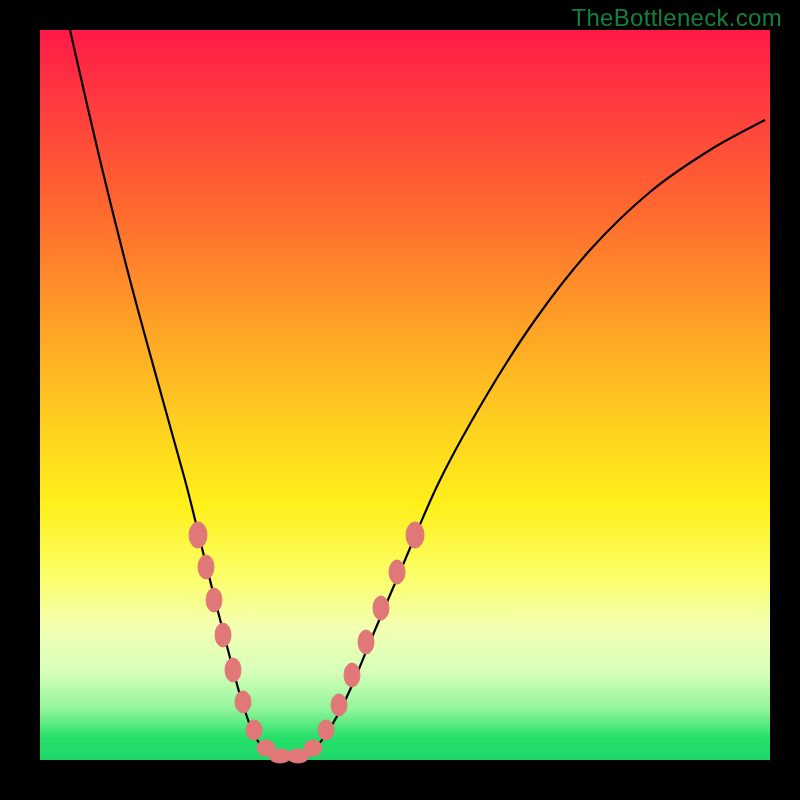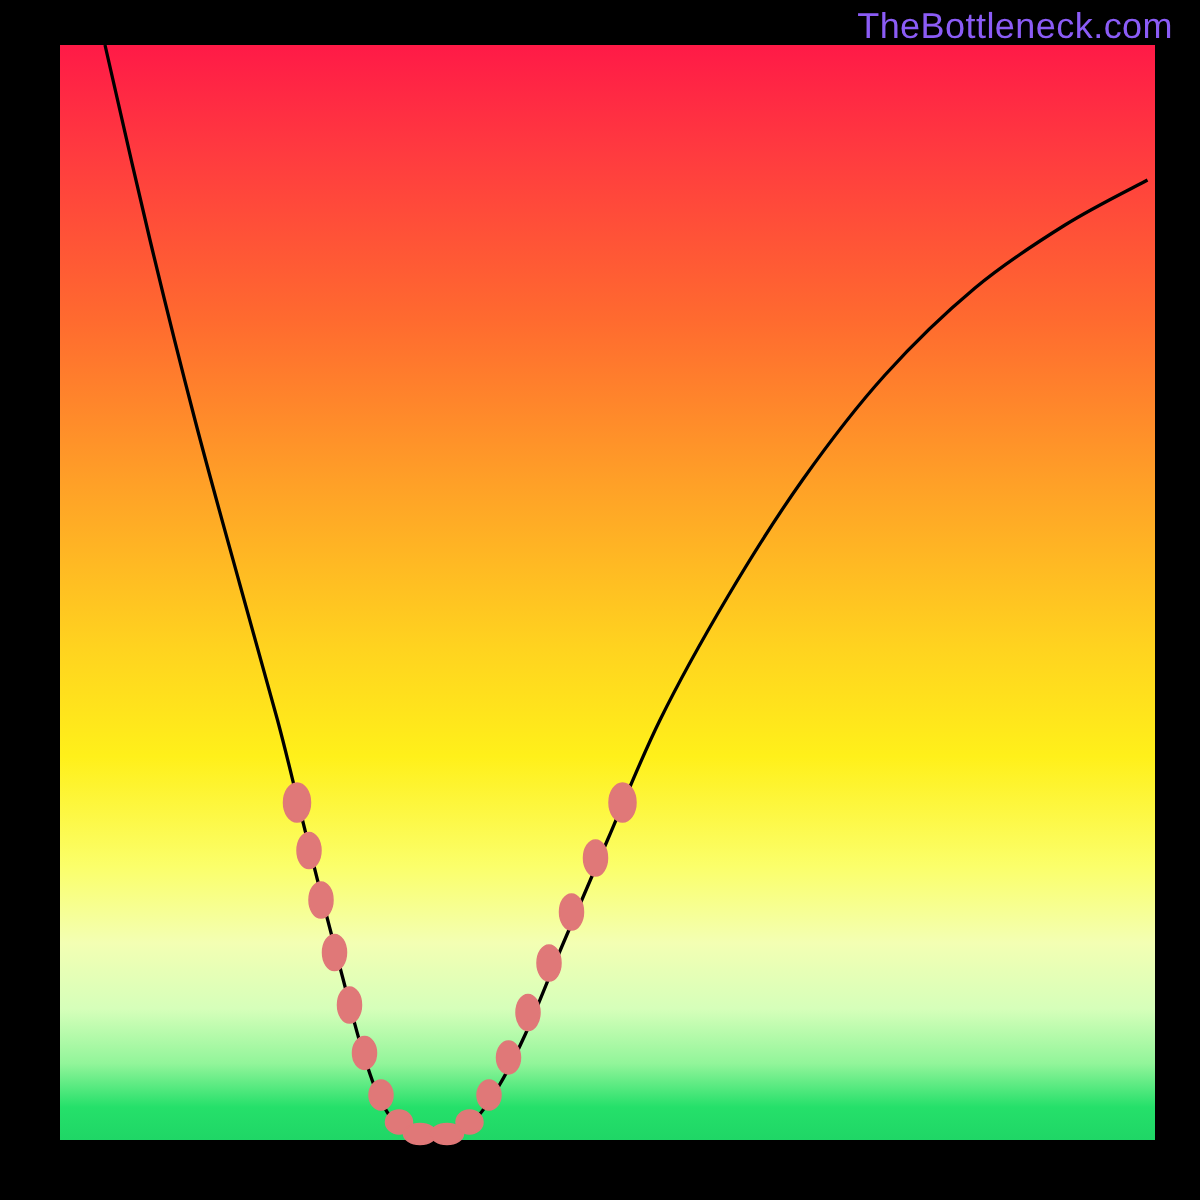--- a/index.html
+++ b/index.html
@@ -37,21 +37,21 @@
       #d6ffba 88%,
       #92f59a 93%,
       #25e06a 97%,
       #1fd666 100%
     );
   }
   .watermark {
     position: absolute;
     top: 4px;
     right: 18px;
-    color: #8b5cf6;
+    color: #15803d;
     font-size: 24px;
     letter-spacing: 0.3px;
     user-select: none;
   }
   svg.overlay {
     position: absolute;
     left: 0;
     top: 0;
     width: 730px;
     height: 730px;

